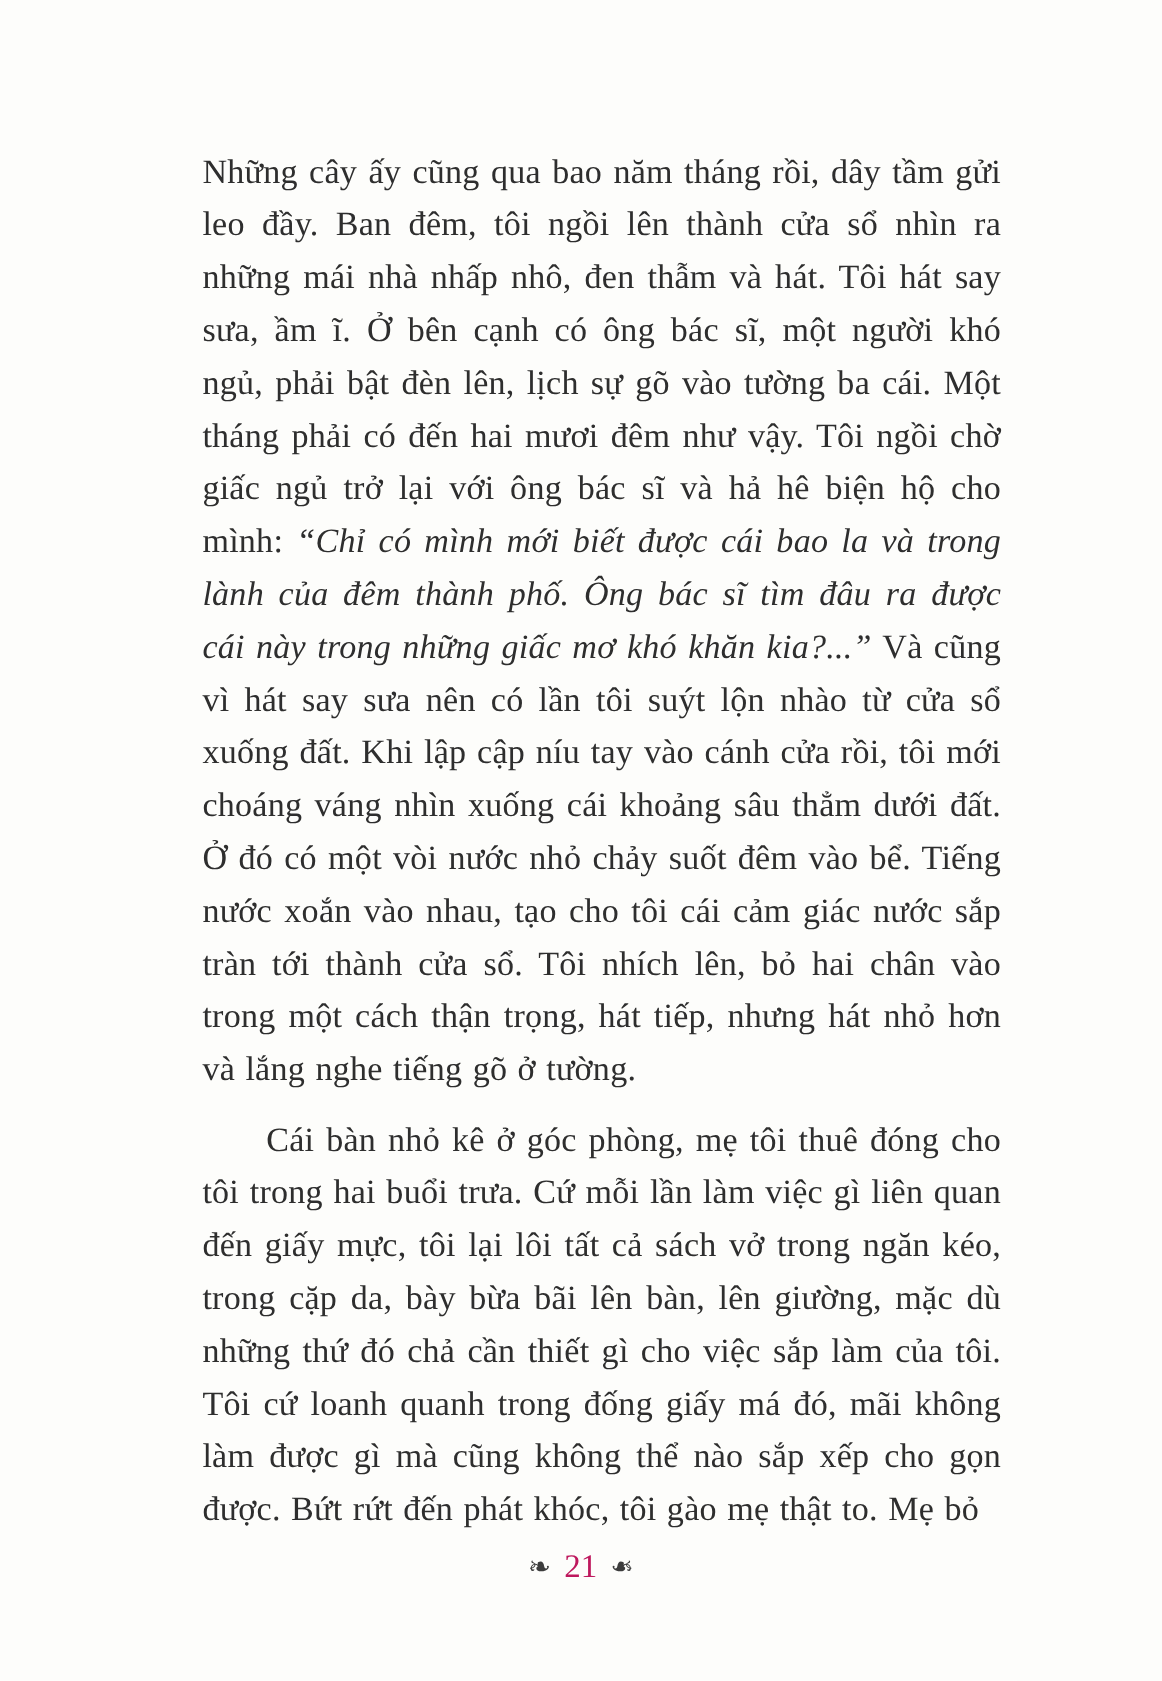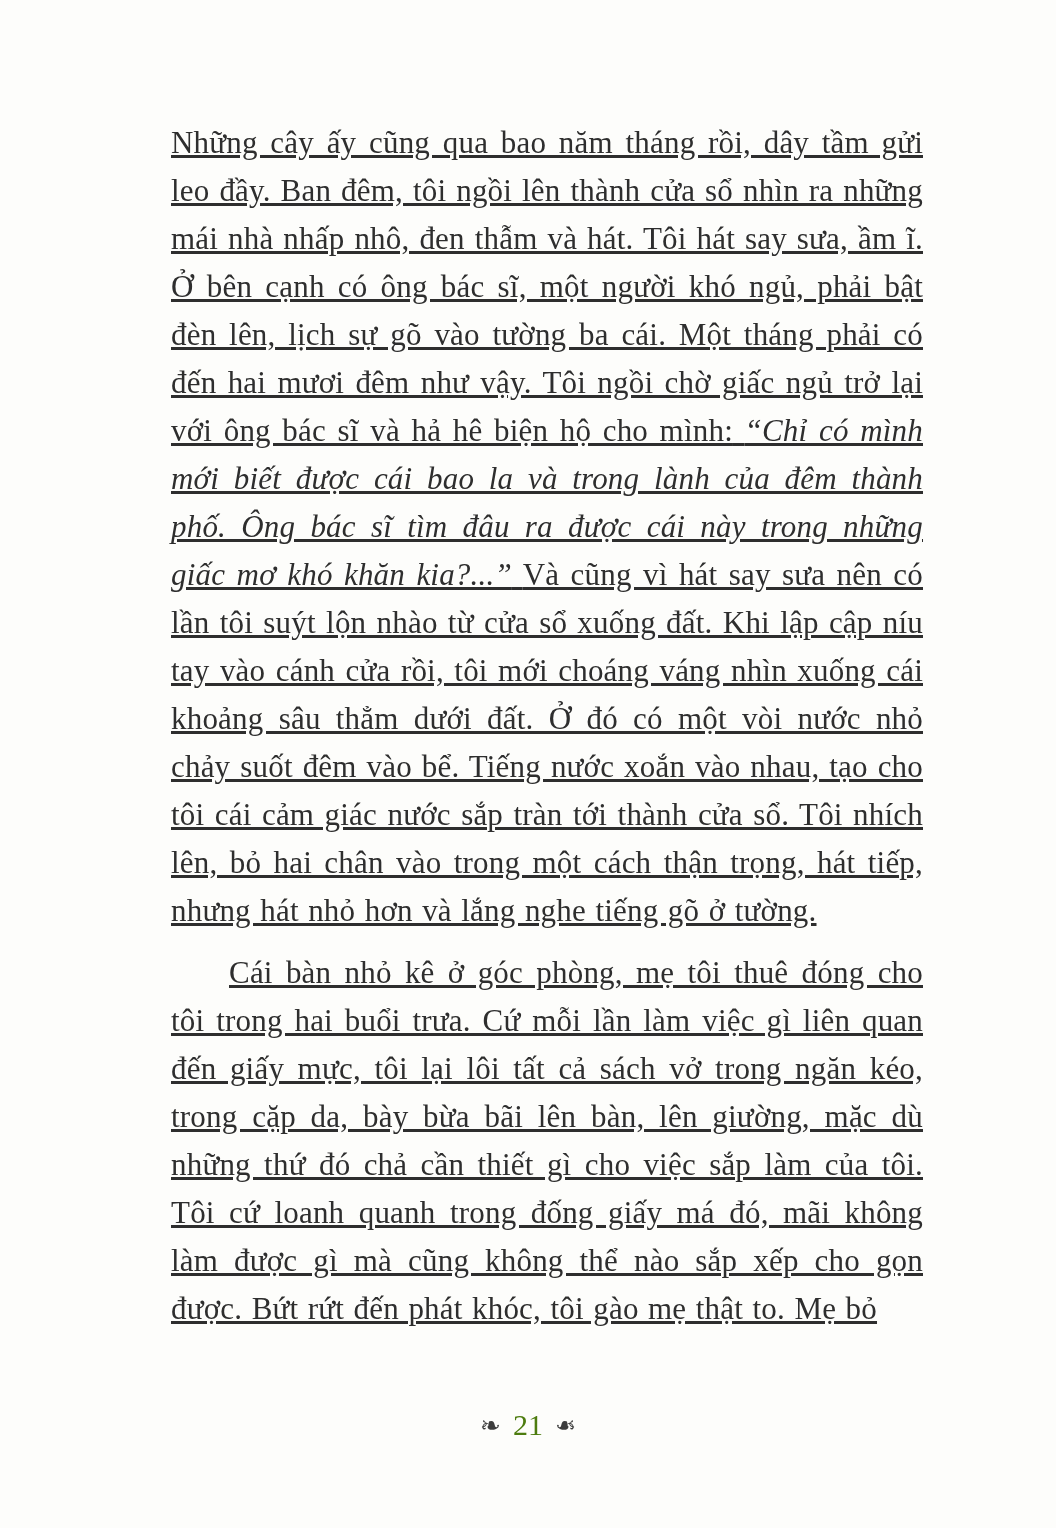--- a/index.html
+++ b/index.html
@@ -22,22 +22,21 @@
     top: 116px;
     left: 168px;
     width: 758px;
     text-align: justify;
     font-size: 31px;
     line-height: 48px;
     letter-spacing: 0.2px;
     word-spacing: 1.5px;
   }
   .para {
-    margin: 3px;
-    text-decoration: underline;
+    margin: 16px;
   }
   .para + .para {
     margin-top: 14px;
   }
   .indent {
     text-indent: 58px;
   }
   .italic {
     font-style: italic;
   }
@@ -46,21 +45,21 @@
     top: 1408px;
     left: 0;
     width: 100%;
     display: flex;
     justify-content: center;
     align-items: center;
     gap: 12px;
   }
   .pagenum {
     font-size: 30px;
-    color: #4d7c0f;
+    color: #be185d;
   }
   .orn {
     font-size: 25px;
     color: #3c3c3c;
     line-height: 1;
     user-select: none;
   }
   .orn.mirrored {
     transform: scaleX(-1);
     display: inline-block;

